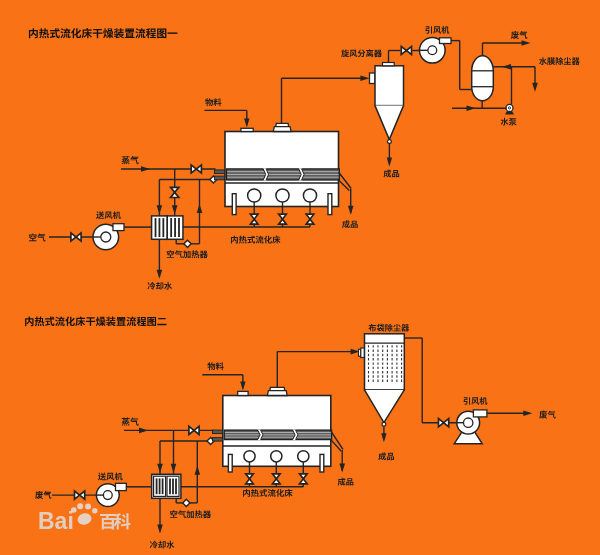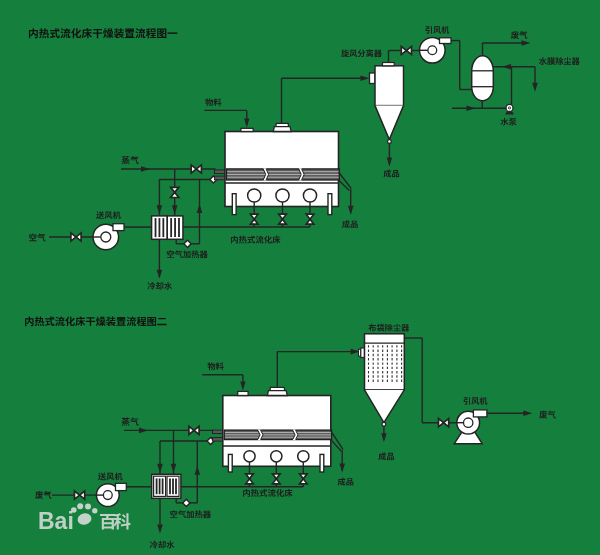--- a/index.html
+++ b/index.html
@@ -1,15 +1,15 @@
 <!DOCTYPE html>
 <html><head><meta charset="utf-8">
 <style>
 html,body{margin:0;padding:0;background:#fff;}
-#c{position:relative;width:600px;height:555px;background:#15803d;overflow:hidden;}
+#c{position:relative;width:600px;height:555px;background:#f97316;overflow:hidden;}
 </style></head>
 <body>
 <div id="c">
 <svg width="600" height="555" viewBox="0 0 600 555">
 <defs>
         <path id="g0" d="M38 455V324H964V455Z"></path>
         <path id="g1" d="M138 712V580H864V712ZM54 131V-6H947V131Z"></path>
         <path id="g2" d="M89 683V-92H209V192C238 169 276 127 293 103C402 168 469 249 508 335C581 261 657 180 697 124L796 202C742 272 633 375 548 452C556 491 560 529 562 566H796V49C796 32 789 27 771 26C751 26 684 25 625 28C642 -3 660 -57 665 -91C754 -91 817 -89 859 -70C901 -51 915 -17 915 47V683H563V850H439V683ZM209 196V566H438C433 443 399 294 209 196Z"></path>
         <path id="g3" d="M34 758C81 680 135 576 156 511L272 564C247 630 190 729 142 803ZM22 10 145 -39C190 66 238 194 279 318L170 370C126 238 65 98 22 10ZM514 512C548 474 590 420 610 387L708 448C686 480 645 528 608 563ZM582 853C514 714 385 575 236 492C264 470 307 422 324 394C440 467 542 563 620 676C695 568 793 465 883 399C904 431 945 478 975 502C870 563 752 670 681 774L700 811ZM353 383V272H728C686 221 634 167 588 126L486 191L404 119C498 56 633 -37 697 -92L784 -9C759 11 725 35 687 61C766 137 859 239 915 333L828 389L808 383Z"></path>
         <path id="g4" d="M688 839 576 795C629 688 702 575 779 482H248C323 573 390 684 437 800L307 837C251 686 149 545 32 461C61 440 112 391 134 366C155 383 175 402 195 423V364H356C335 219 281 87 57 14C85 -12 119 -61 133 -92C391 3 457 174 483 364H692C684 160 674 73 653 51C642 41 631 38 613 38C588 38 536 38 481 43C502 9 518 -42 520 -78C579 -80 637 -80 672 -75C710 -71 738 -60 763 -28C798 14 810 132 820 430V433C839 412 858 393 876 375C898 407 943 454 973 477C869 563 749 711 688 839Z"></path>

